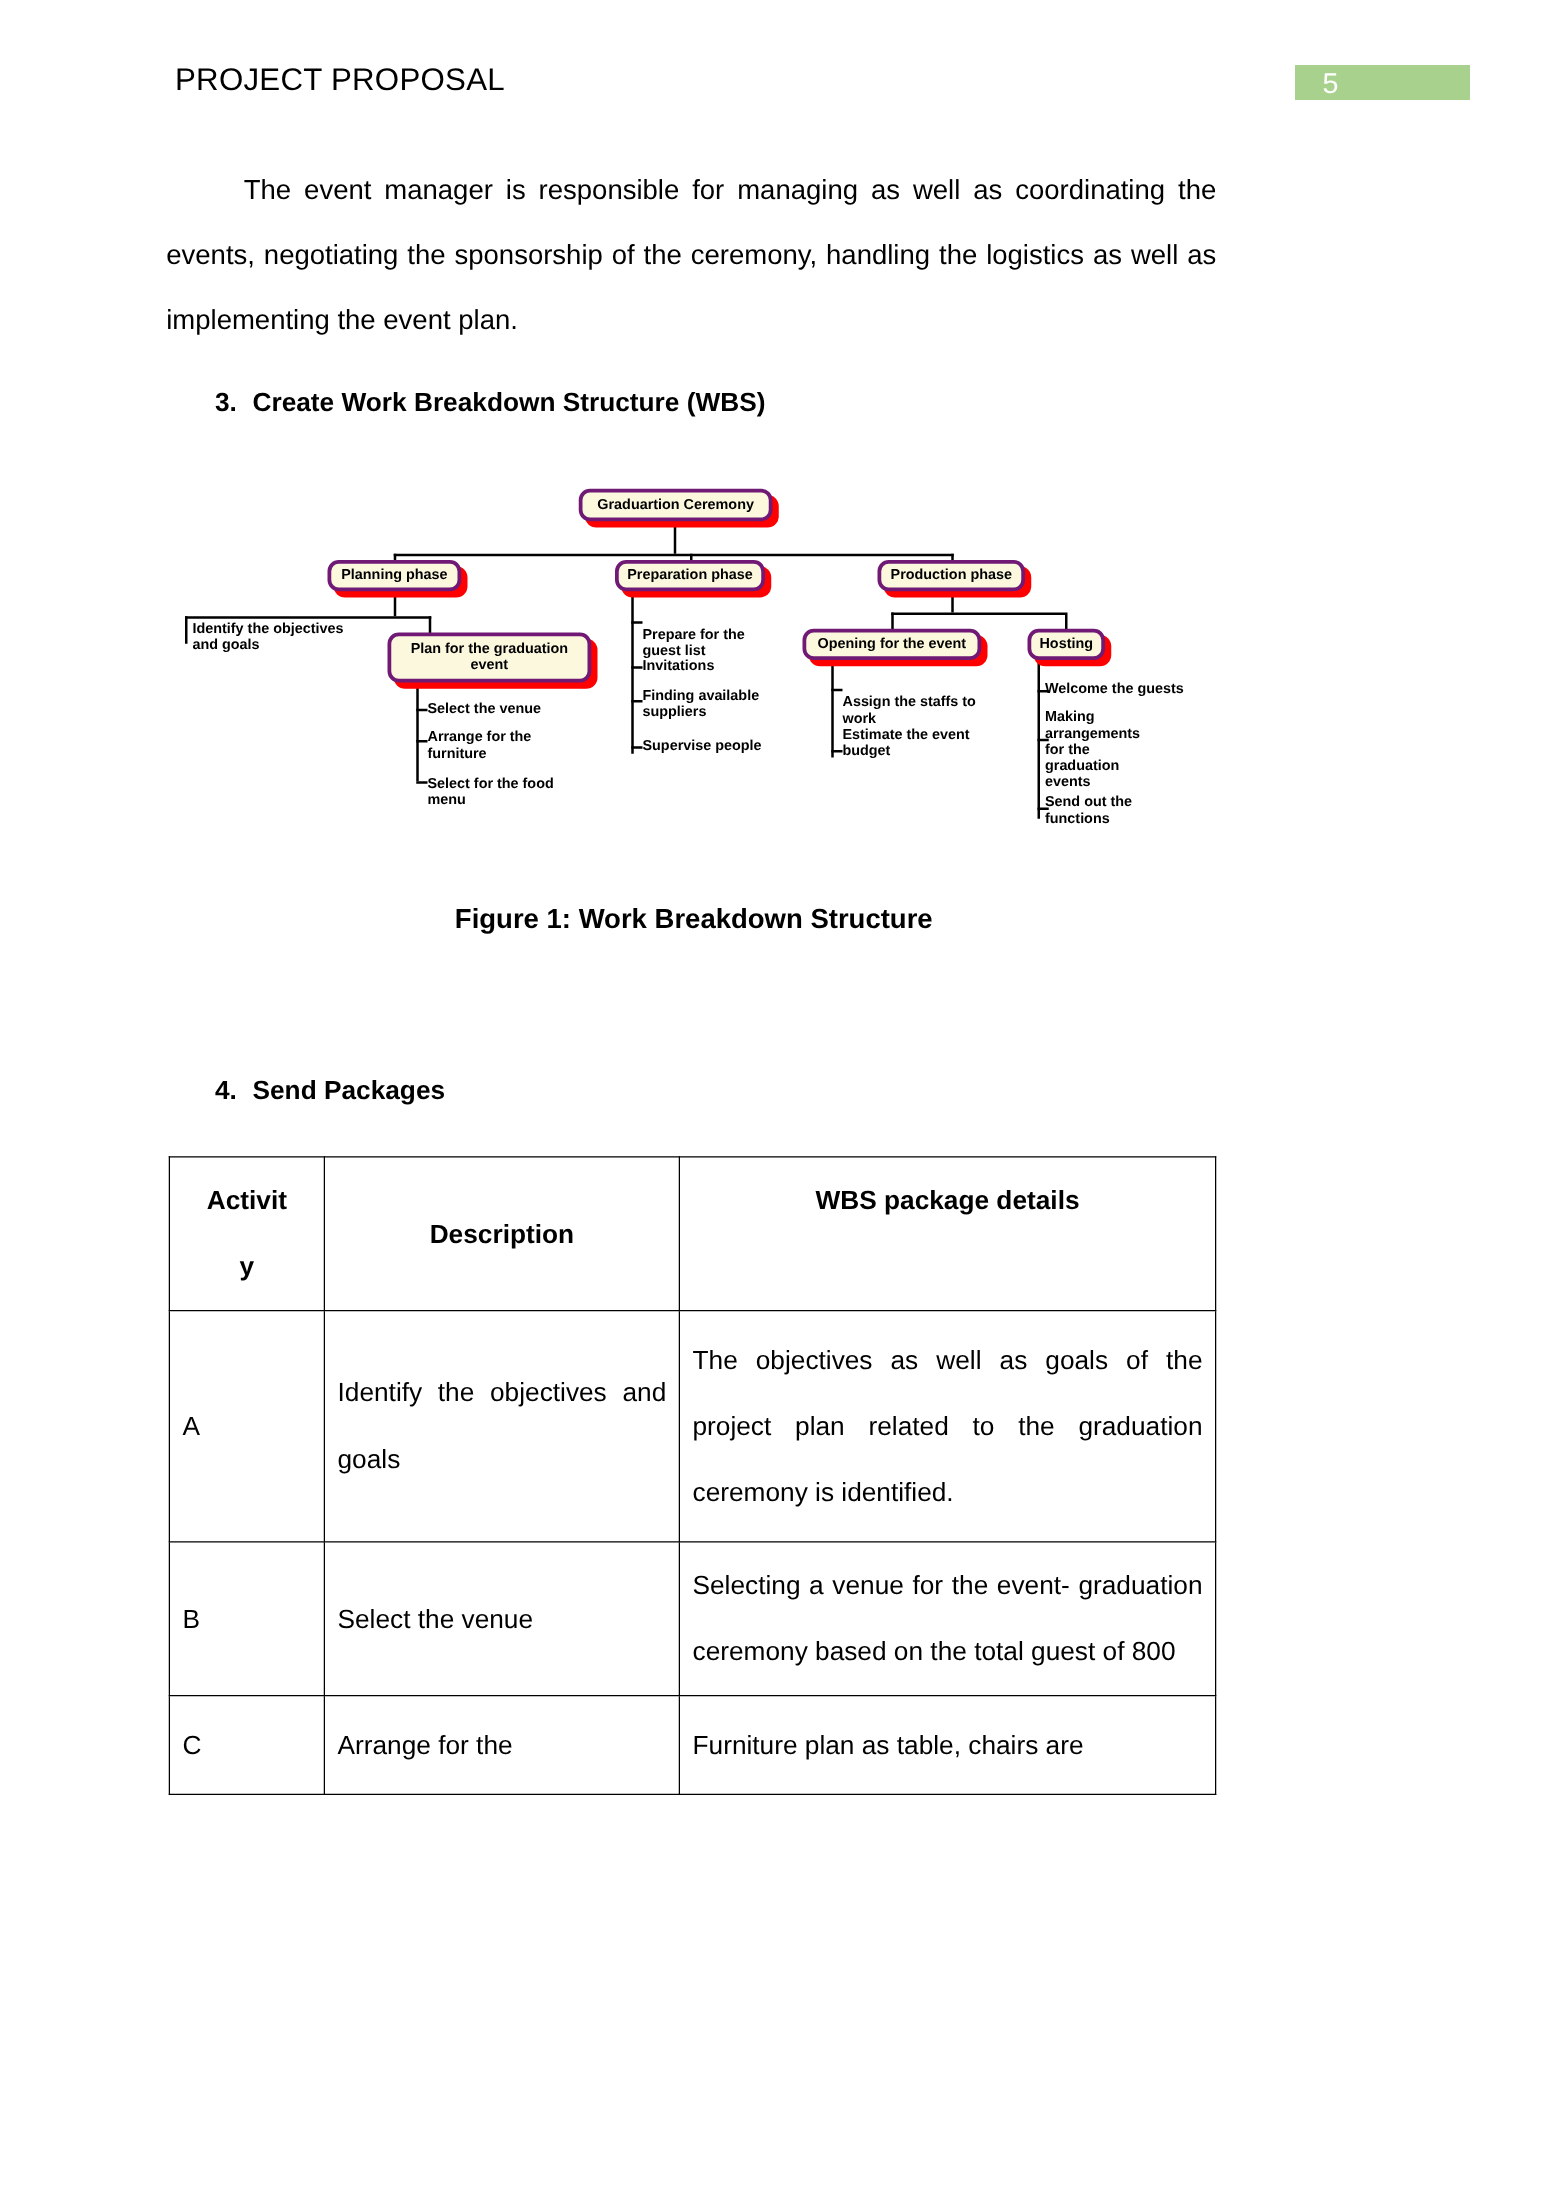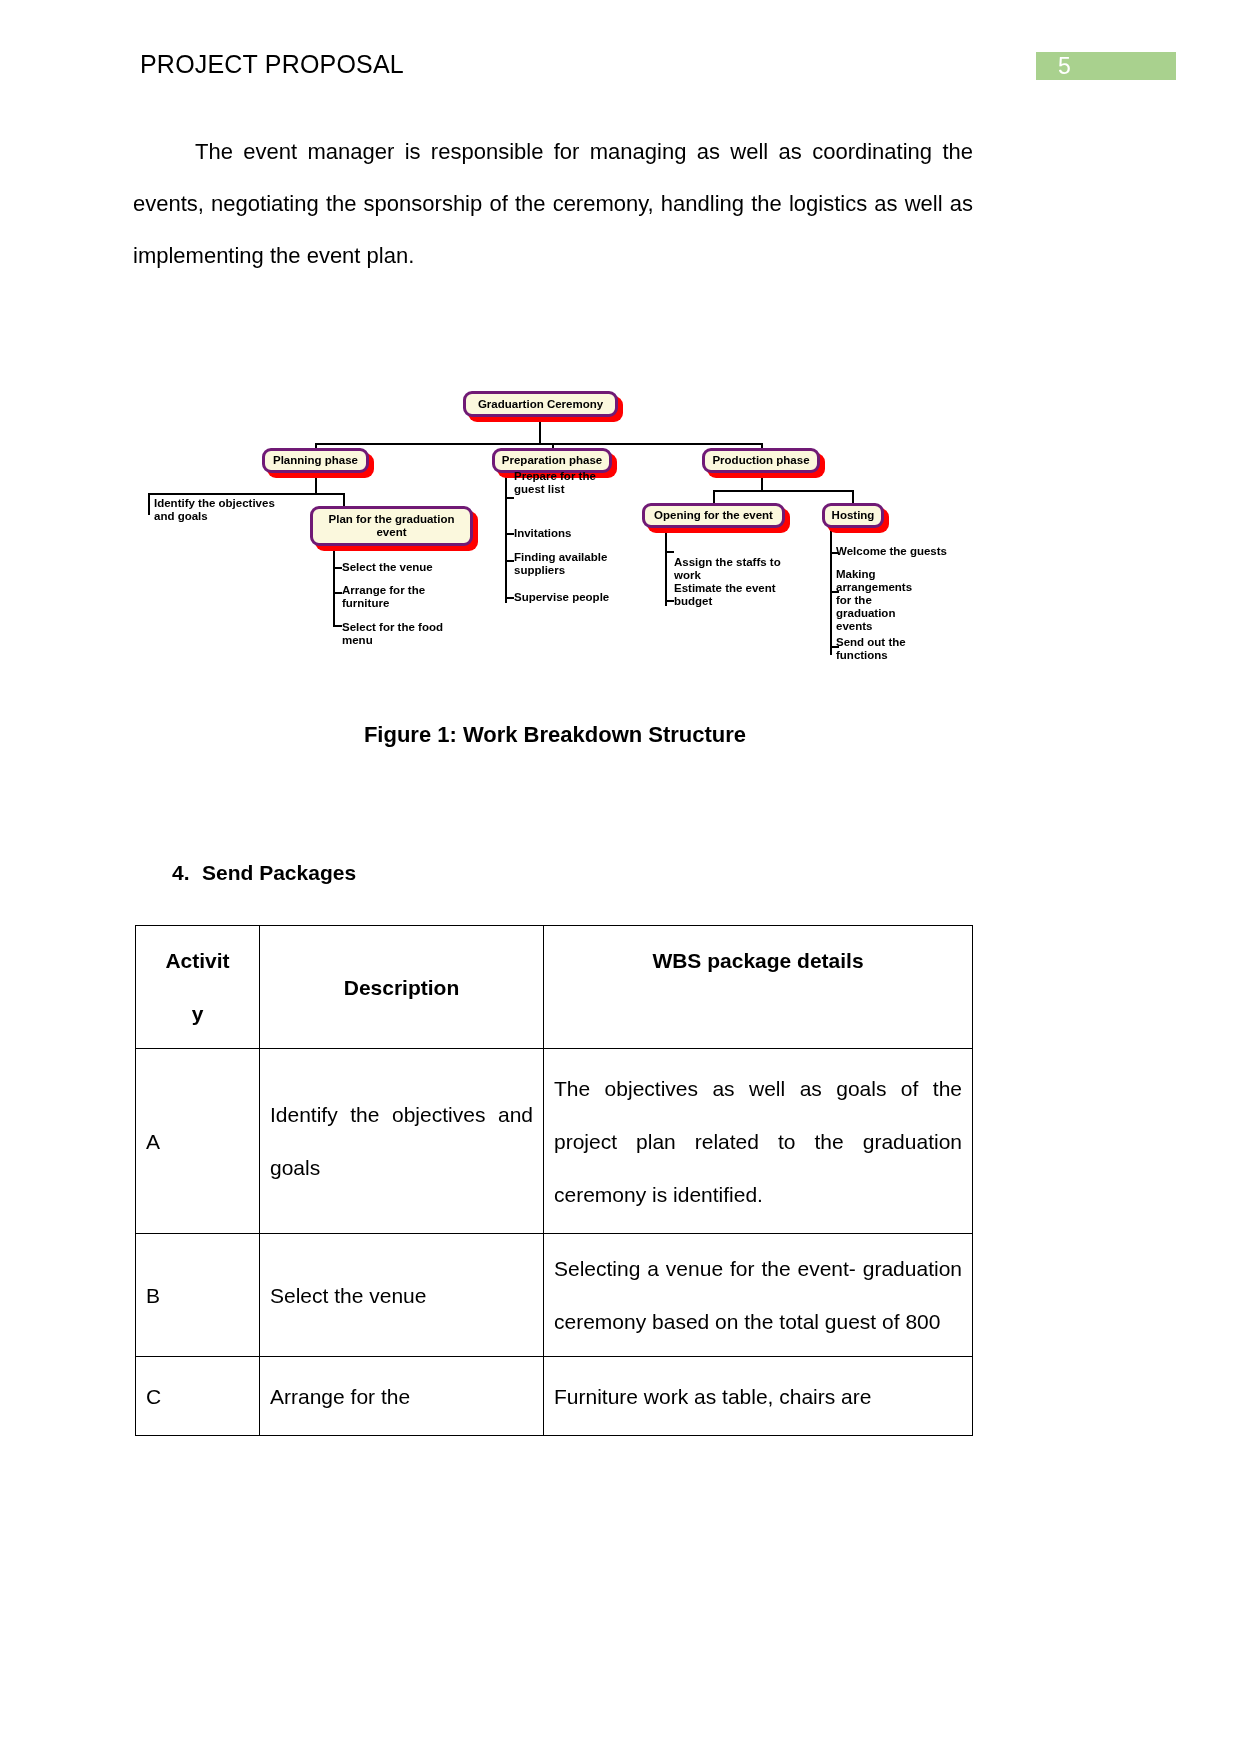--- a/index.html
+++ b/index.html
@@ -183,20 +183,21 @@
 
 <div class="page">
 
   <div class="doc-header">
     <div class="doc-header-title">PROJECT PROPOSAL</div>
   </div>
   <div class="page-badge">5</div>
 
   <div class="para p1"><span class="indent"></span><span>The event manager is responsible for managing as well as coordinating the events, negotiating the sponsorship of the ceremony, handling the logistics as well as implementing the event plan.</span></div>
 
+  <div class="heading h3"><span class="num">3.</span><span>Create Work Breakdown Structure (WBS)</span></div>
 
   <div class="wbs">
 
     <div class="node" style="left:333px; top:13px; width:155px; height:26px;">Graduartion Ceremony</div>
 
     <div class="ln v" style="left:409px; top:39px; height:26px;"></div>
 
     <div class="ln h" style="left:185px; top:65px; width:448px;"></div>
 
     <div class="ln v" style="left:185px; top:65px; height:18px;"></div>
@@ -224,21 +225,21 @@
     <div class="leaf" style="left:212px; top:183px; width:150px;">Select the venue</div>
     <div class="leaf" style="left:212px; top:206px; width:110px;">Arrange for the furniture</div>
     <div class="leaf" style="left:212px; top:243px; width:115px;">Select for the food menu</div>
 
     <div class="ln v" style="left:375px; top:95px; height:130px;"></div>
     <div class="ln h" style="left:375px; top:119px; width:9px;"></div>
     <div class="ln h" style="left:375px; top:155px; width:9px;"></div>
     <div class="ln h" style="left:375px; top:182px; width:9px;"></div>
     <div class="ln h" style="left:375px; top:219px; width:9px;"></div>
 
-    <div class="leaf" style="left:384px; top:92px; width:106px;">Prepare for the guest list</div>
+    <div class="leaf" style="left:384px; top:124px; width:106px;">Prepare for the guest list</div>
     <div class="leaf" style="left:384px; top:149px; width:110px;">Invitations</div>
     <div class="leaf" style="left:384px; top:173px; width:110px;">Finding available suppliers</div>
     <div class="leaf" style="left:384px; top:213px; width:120px;">Supervise people</div>
 
     <div class="ln v" style="left:631px; top:95px; height:17px;"></div>
     <div class="ln h" style="left:583px; top:112px; width:139px;"></div>
     <div class="ln v" style="left:583px; top:112px; height:15px;"></div>
     <div class="ln v" style="left:722px; top:112px; height:15px;"></div>
 
     <div class="node" style="left:512px; top:125px; width:143px; height:25px;">Opening for the event</div>
@@ -283,18 +284,18 @@
         <td class="just">The objectives as well as goals of the project plan related to the graduation ceremony is identified.</td>
       </tr>
       <tr class="row-mid">
         <td class="c-act">B</td>
         <td class="c-desc desc">Select the venue</td>
         <td class="just">Selecting a venue for the event- graduation ceremony based on the total guest of 800</td>
       </tr>
       <tr class="row-last">
         <td class="c-act">C</td>
         <td class="c-desc desc">Arrange for the</td>
-        <td class="just">Furniture work as table, chairs are</td>
+        <td class="just">Furniture plan as table, chairs are</td>
       </tr>
     </tbody>
   </table>
 
 </div>
 
 </body></html>

